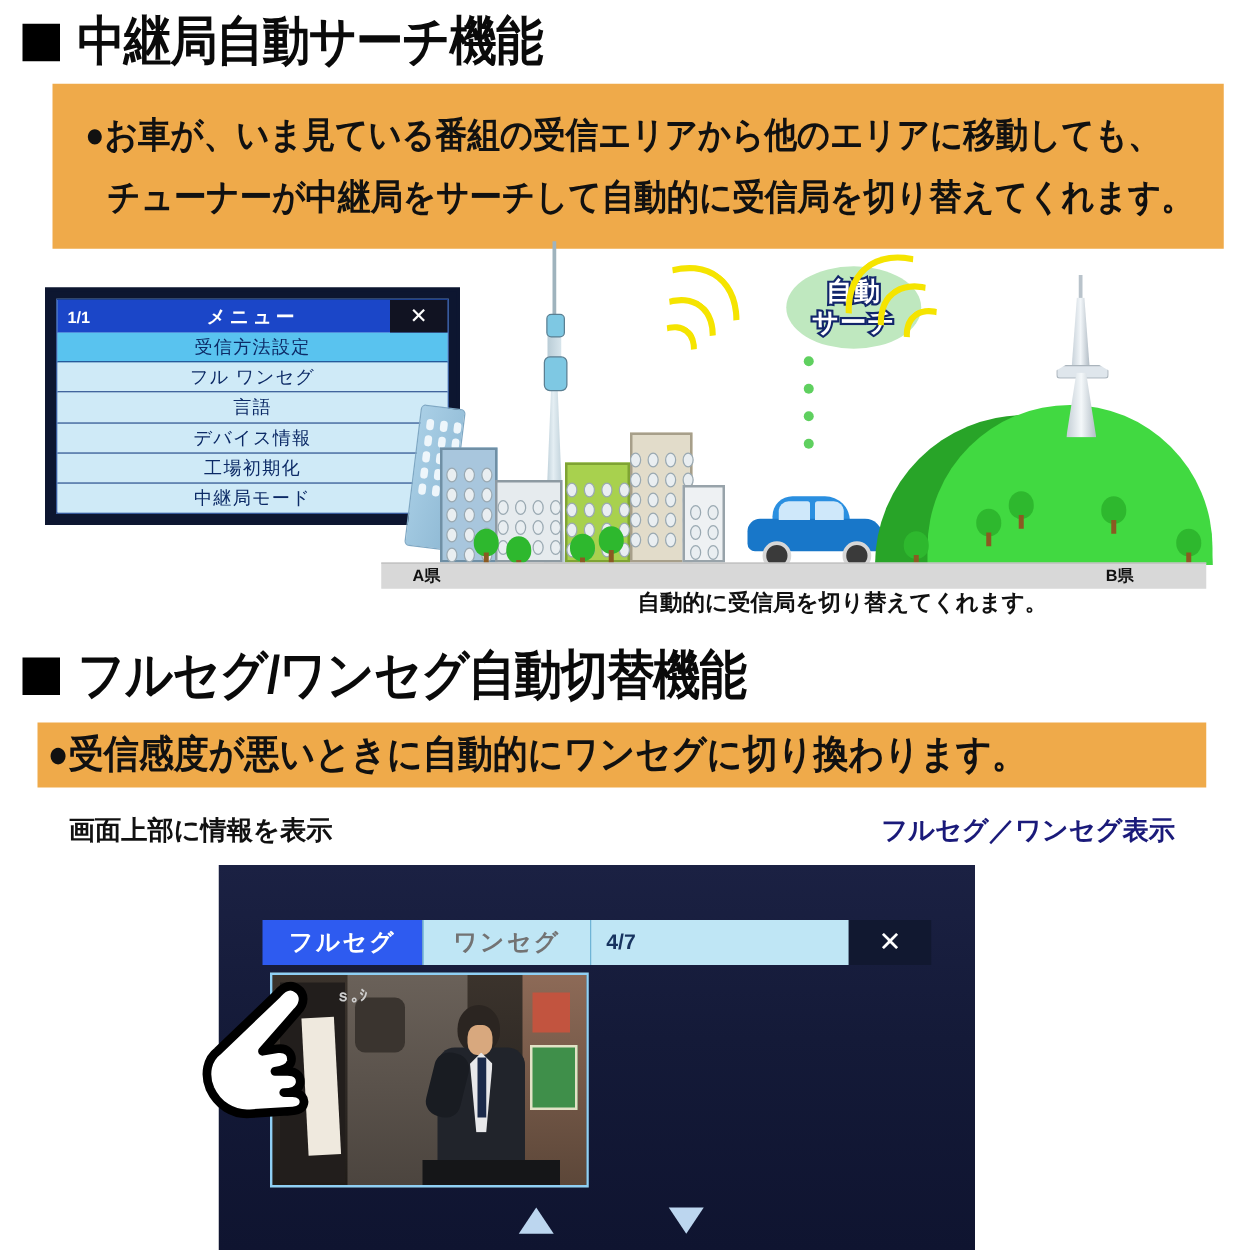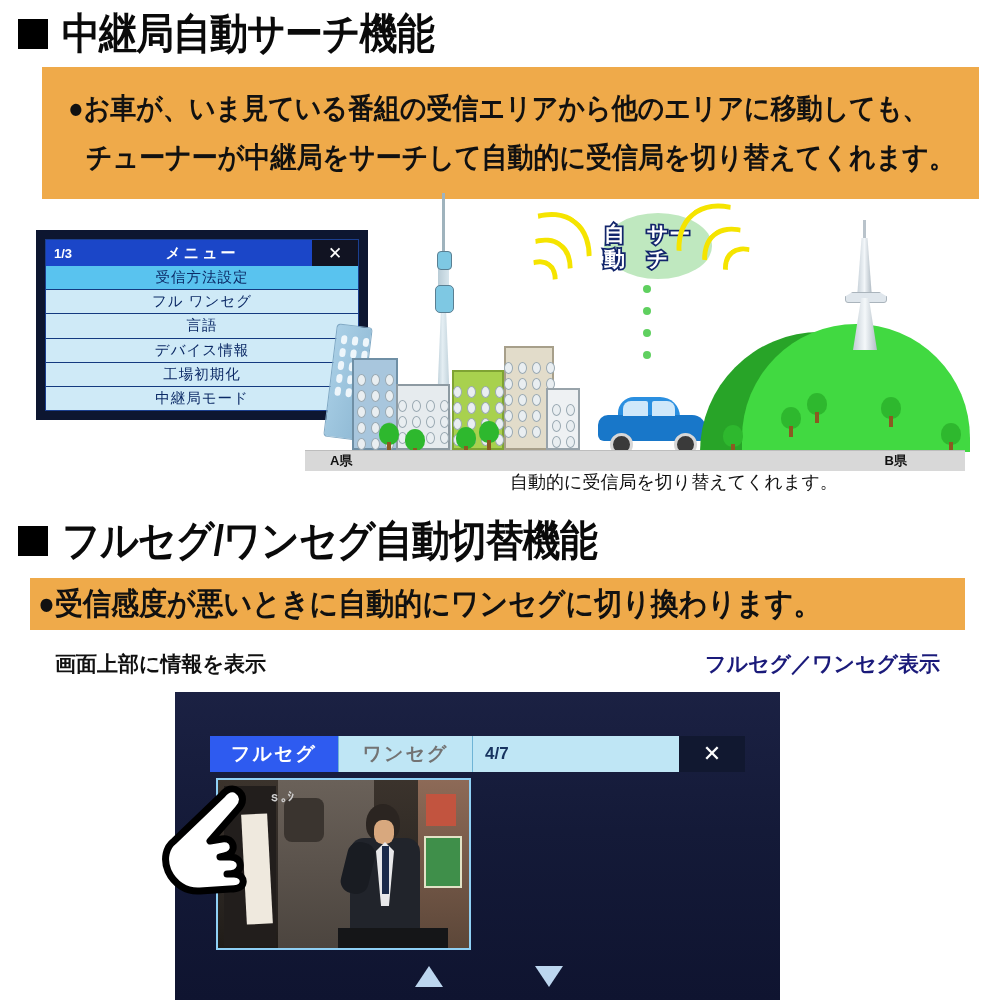--- a/index.html
+++ b/index.html
@@ -31,21 +31,21 @@
   #banner1 .line{font-size:26px;line-height:49px;}
   #banner1 .l1{margin-left:10px;}
   #banner1 .l2{margin-left:28px;}
   #banner2{left:30px;top:578px;width:935px;height:52px;}
   #banner2 .line{font-size:28px;line-height:52px;margin-left:8px;}
 
   
   .cap{position:absolute;font-weight:bold;white-space:nowrap;}
   #cap-left{left:55px;top:650px;font-size:21px;color:#111;}
   #cap-right{left:705px;top:650px;font-size:21px;color:#1a1a7a;text-align:right;}
-  #cap-bottom{left:510px;top:470px;font-size:18px;color:#111;font-weight:normal;}
+  #cap-bottom{left:510px;top:470px;font-size:18px;color:#111;font-weight:bold;}
 
   
   #illus{position:absolute;left:0;top:185px;width:1000px;height:310px;}
 
   
   #menu-dev{
     position:absolute;left:36px;top:45px;width:332px;height:190px;
     background:#0d1630;border:3px solid #0d1630;box-sizing:border-box;
   }
   #menu-inner{position:absolute;left:6px;top:6px;right:6px;bottom:6px;
@@ -107,23 +107,23 @@
   .tree{position:absolute;width:22px;height:30px;}
   .tree .crown{position:absolute;left:1px;top:0;width:20px;height:22px;
     background:#2eb82e;border-radius:50% 50% 46% 46%;}
   .tree .trunk{position:absolute;left:9px;top:19px;width:4px;height:11px;background:#8a5a22;}
 
   
   .wave{position:absolute;border:5px solid #f5e400;border-radius:50%;
     border-color:#f5e400 transparent transparent transparent;}
 
   
-  #badge{position:absolute;left:604px;top:28px;width:108px;height:66px;
-    background:#bfe8bf;border-radius:50%;display:flex;flex-direction:row;
-    align-items:center;}
+  #badge{position:absolute;left:629px;top:28px;width:108px;height:66px;
+    background:#bfe8bf;border-radius:50%;display:flex;flex-direction:column;
+    align-items:center;justify-content:center;}
   #badge span{
     font-size:21px;font-weight:bold;color:#ffffff;line-height:25px;
     -webkit-text-stroke:3.5px #12256b;paint-order:stroke fill;letter-spacing:1px;
   }
   #dots{position:absolute;left:643px;top:100px;width:10px;height:72px;}
   #dots i{display:block;width:8px;height:8px;border-radius:50%;background:#5fd05f;margin-bottom:14px;}
 
   
   #car{position:absolute;left:598px;top:212px;width:108px;height:52px;}
   #car .body{position:absolute;left:0;top:18px;width:108px;height:26px;
@@ -230,21 +230,21 @@
   <div class="banner" id="banner1">
     <div class="line l1">●お車が、いま見ている番組の受信エリアから他のエリアに移動しても、</div>
     <div class="line l2">チューナーが中継局をサーチして自動的に受信局を切り替えてくれます。</div>
   </div>
 
   <div id="illus">
 
     <div id="menu-dev">
       <div id="menu-inner">
         <div id="menu-title">
-          <span class="pg">1/3</span>
+          <span class="pg">1/1</span>
           <span class="tt">メニュー</span>
           <span class="cx">✕</span>
         </div>
         <div class="menu-row hl">受信方法設定</div>
         <div class="menu-row">フル ワンセグ</div>
         <div class="menu-row">言語</div>
         <div class="menu-row">デバイス情報</div>
         <div class="menu-row">工場初期化</div>
         <div class="menu-row">中継局モード</div>
       </div>

